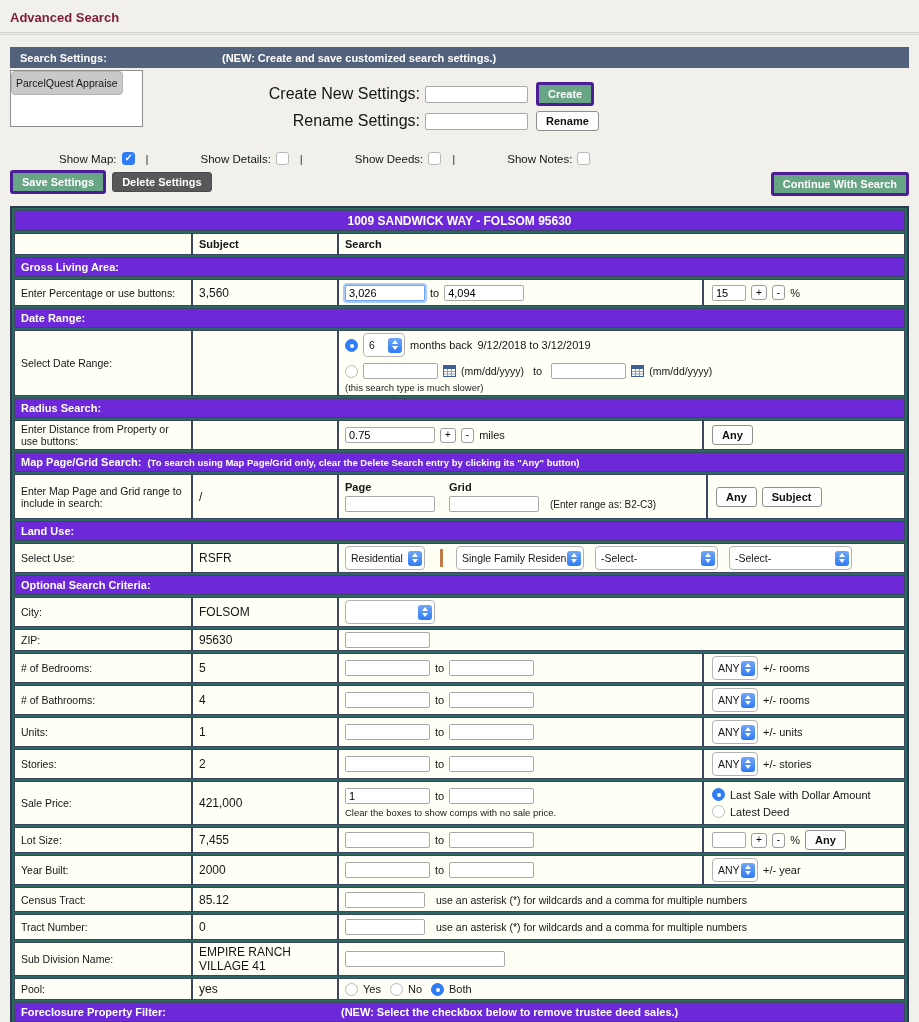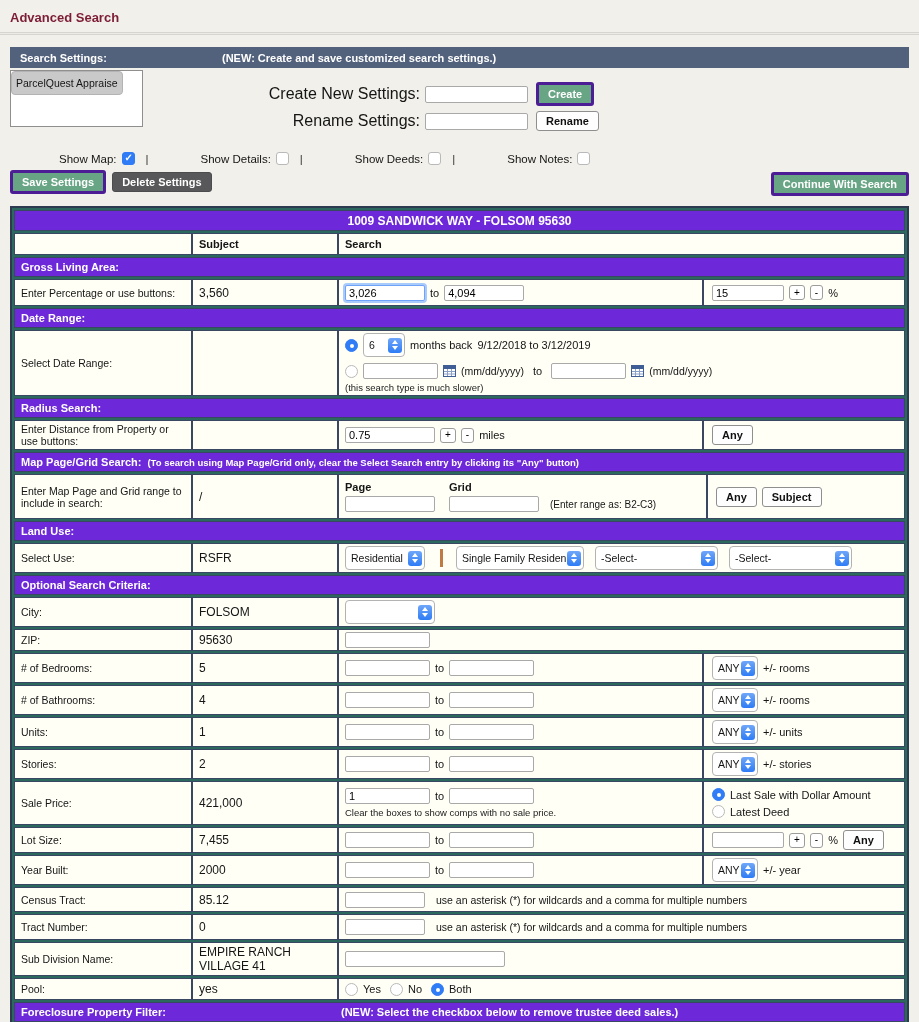--- a/index.html
+++ b/index.html
@@ -36,21 +36,21 @@
   
   .btn{font-family:inherit;font-size:11px;font-weight:bold;border-radius:3px;padding:2px 9px;cursor:default;line-height:14px;}
   .btn.green{background:#68A584;color:#fff;border:3px solid #4c1d95;}
   .btn.dark{background:#58585A;color:#fff;border:1px solid #4c4c4e;}
   .btn.plain{background:#fefefe;color:#111;border:1px solid #8f8f8f;}
   .btn.mini{padding:0 4px;font-weight:normal;background:#fff;border:1px solid #9c9c9c;border-radius:3px;height:15px;line-height:12px;font-size:10px;}
 
   
   .inp{height:16px;border:1px solid #a9a9a9;border-radius:2px;background:#fff;font-family:inherit;font-size:11px;padding:1px 3px;}
   .inp.focus{border-color:#6FA3F8;box-shadow:0 0 0 2px #A9CBFB;}
-  .w50{width:72px}.w75{width:75px}.w80{width:80px}.w85{width:85px}.w90{width:90px}.w160{width:160px}
+  .w50{width:34px}.w75{width:75px}.w80{width:80px}.w85{width:85px}.w90{width:90px}.w160{width:160px}
 
   
   .sel{display:inline-flex;align-items:center;height:24px;background:#fff;border:1px solid #b3b3b3;border-radius:4px;overflow:hidden;flex:none;}
   .sel .st{padding:0 5px;flex:1;font-size:10.5px;white-space:nowrap;overflow:hidden;}
   .sel .sb{width:14px;height:15px;margin:1px 2px 1px 1px;border-radius:3px;background:linear-gradient(#6FA6F9,#2E7CF5);display:flex;flex-direction:column;align-items:center;justify-content:center;gap:2px;flex:none;}
   .tri{width:0;height:0;border-left:3px solid transparent;border-right:3px solid transparent;display:block;}
   .tri.up{border-bottom:4px solid #fff;}
   .tri.dn{border-top:4px solid #fff;}
 
   
@@ -248,21 +248,21 @@
           <span>miles</span>
         </div>
         <div class="cell c4 line">
           <button class="btn plain">Any</button>
         </div>
       </div>
 
       <div class="trow" style="min-height:20px">
         <div class="cell head span">
           <span>Map Page/Grid Search:</span>
-          <span class="noteinline">(To search using Map Page/Grid only, clear the Select Search entry by clicking its "Any" button)</span>
+          <span class="noteinline">(To search using Map Page/Grid only, clear the Delete Search entry by clicking its "Any" button)</span>
         </div>
       </div>
 
       <div class="trow" style="min-height:45px">
         <div class="cell c1">Enter Map Page and Grid range to include in search:</div>
         <div class="cell c2">/</div>
         <div class="cell span col">
           <div class="line" style="gap:0">
             <span style="width:104px;font-weight:bold">Page</span>
             <span style="font-weight:bold">Grid</span>

